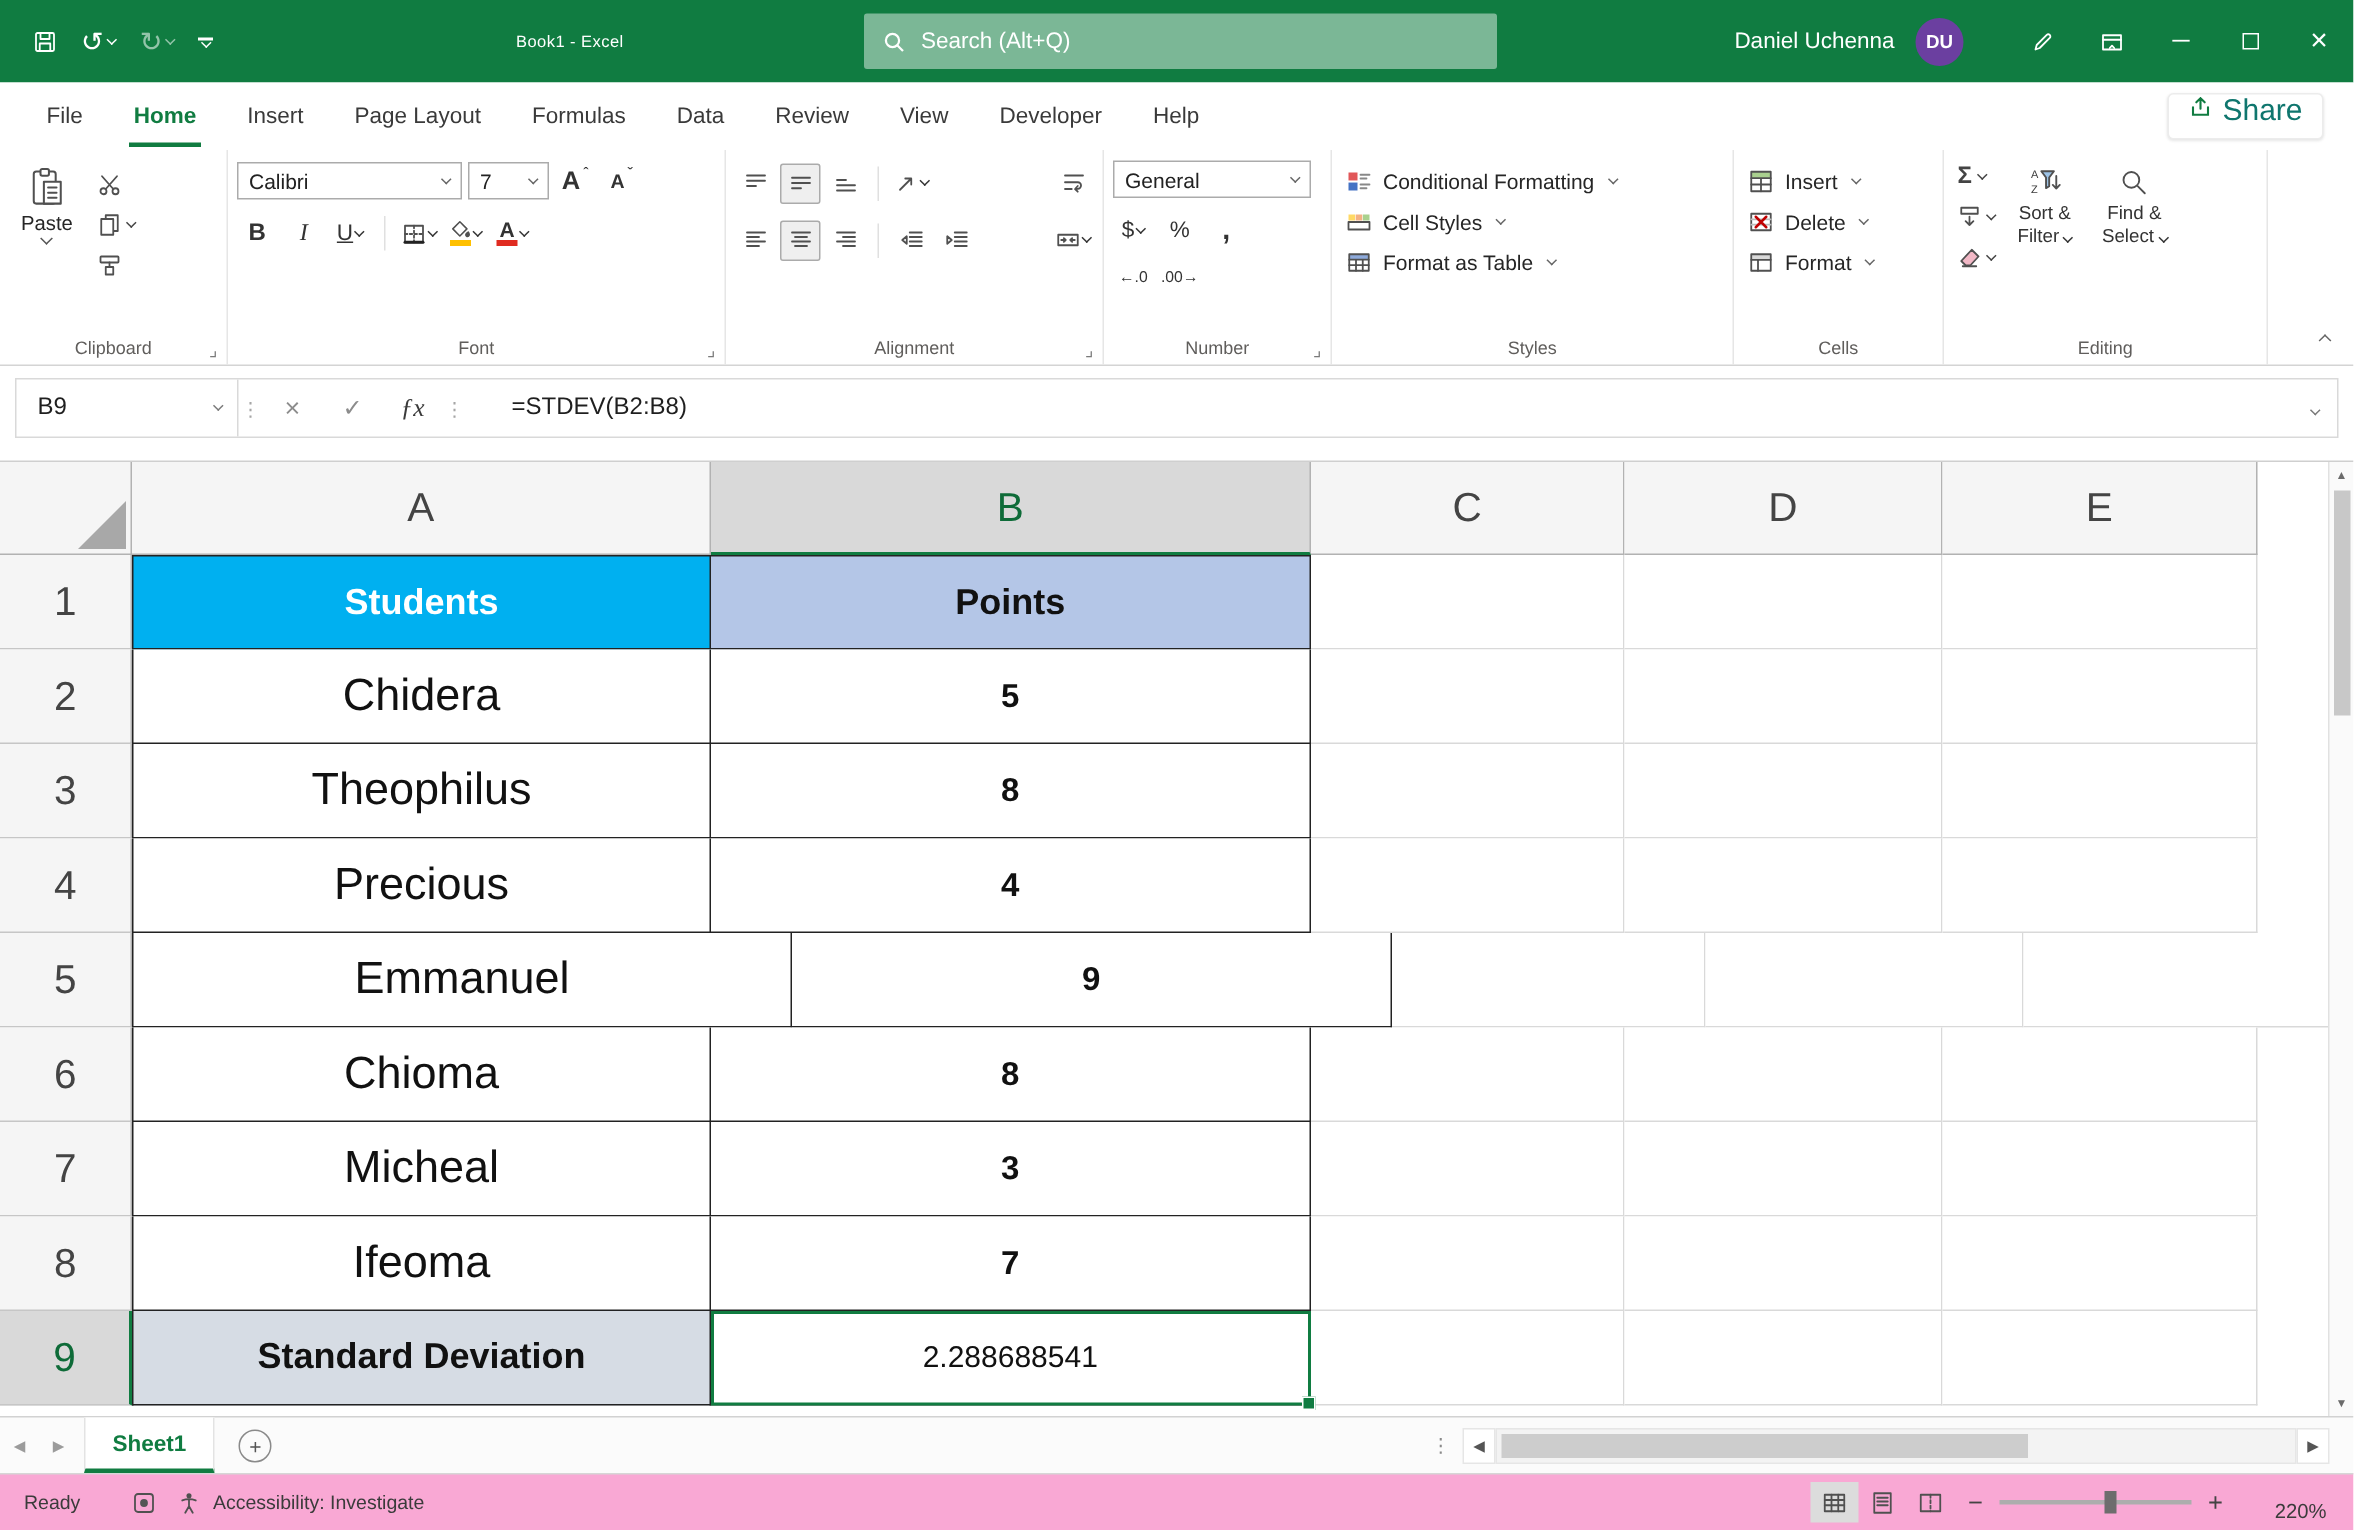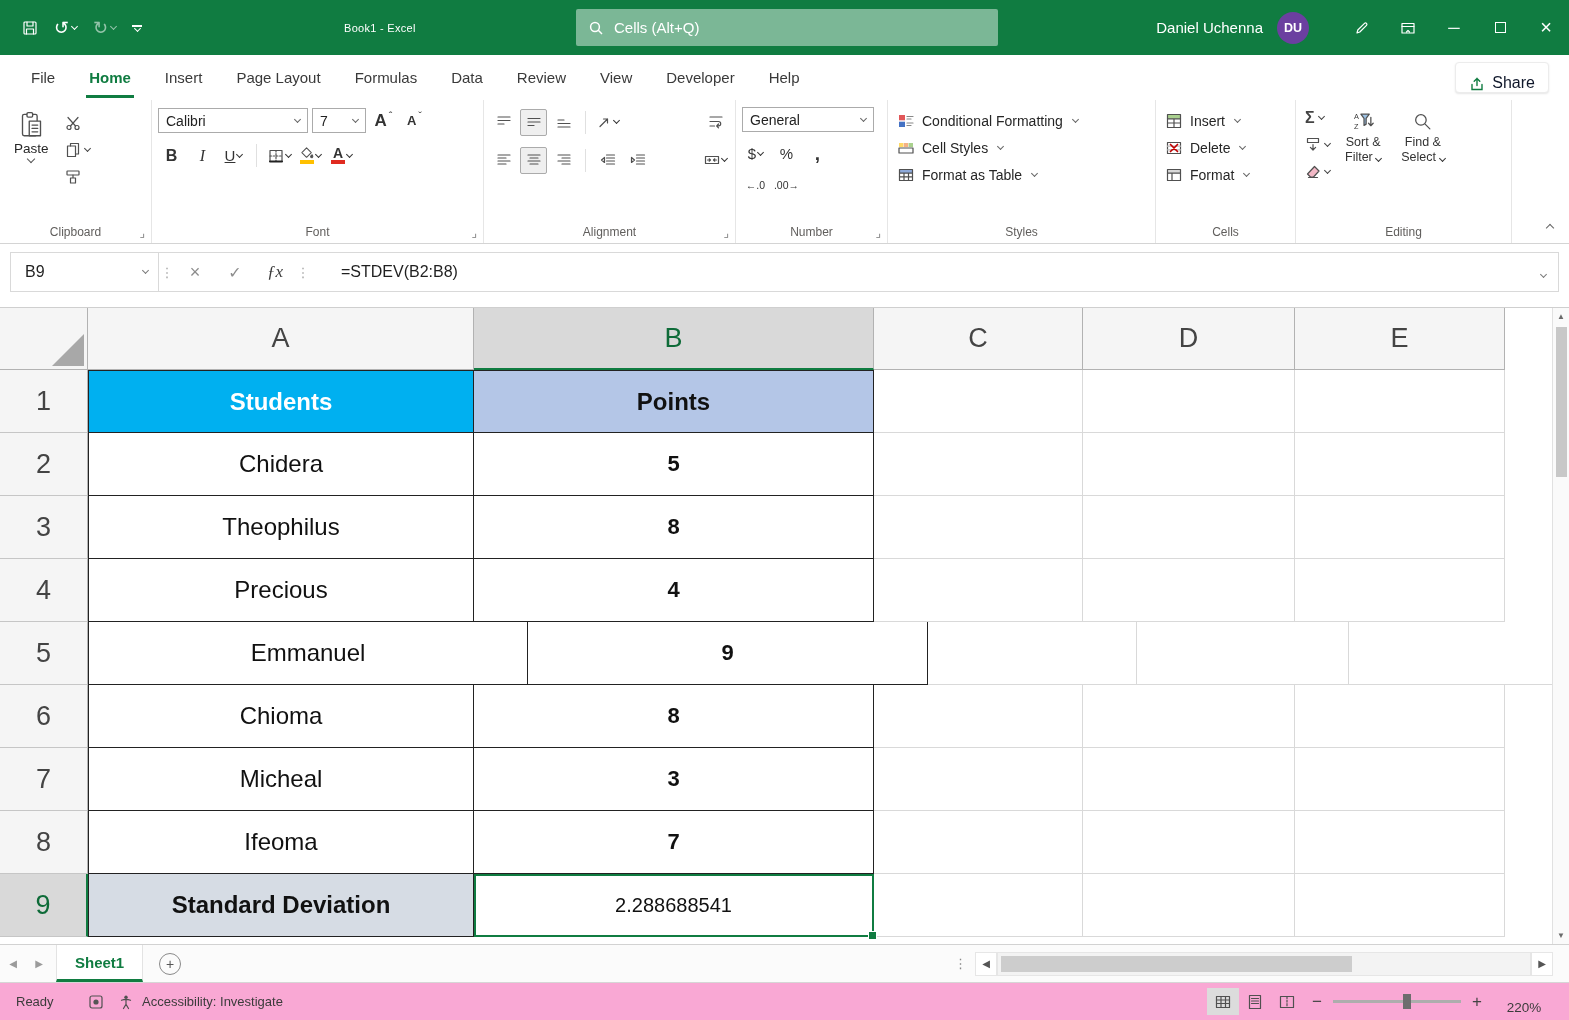--- a/index.html
+++ b/index.html
@@ -26,22 +26,22 @@
 .avatar{width:32px;height:32px;border-radius:50%;background:#6B3FA0;color:#fff;display:flex;align-items:center;justify-content:center;font-size:12.5px;font-weight:700;margin-right:30px;}
 .tbtn{width:46px;height:55px;display:flex;align-items:center;justify-content:center;}
 .winbtn{width:46px;height:55px;display:flex;align-items:center;justify-content:center;font-size:16px;}
 .maxbox{width:11px;height:11px;border:1.5px solid #fff;display:inline-block;}
 
 
 .tabrow{height:45px;background:#fff;display:flex;align-items:stretch;padding-left:14px;position:relative;}
 .rtab{display:flex;align-items:center;padding:0 17px;font-size:15px;color:#3a3a3a;position:relative;cursor:default;}
 .rtab.active{color:var(--g);font-weight:700;}
 .rtab.active::after{content:"";position:absolute;left:14px;right:14px;bottom:2px;height:3px;background:var(--g);}
-.share{position:absolute;right:20px;top:7px;height:31px;display:flex;align-items:flex-end;gap:7px;padding:0 13px;
-       border:1px solid #ececec;border-radius:4px;box-shadow:0 1px 2px rgba(0,0,0,.10);font-size:16px;color:#0f172a;background:#fff;}
+.share{position:absolute;right:20px;top:7px;height:31px;display:flex;align-items:flex-start;gap:7px;padding:0 13px;
+       border:1px solid #ececec;border-radius:4px;box-shadow:0 1px 2px rgba(0,0,0,.10);font-size:20px;color:#0f766e;background:#fff;}
 
 
 .ribbon{height:144px;background:#fff;border-bottom:1px solid #d4d4d4;display:flex;position:relative;}
 .g{position:relative;border-right:1px solid #e6e6e6;padding:7px 6px 22px;}
 .glabel{position:absolute;bottom:4px;left:0;right:0;text-align:center;font-size:12px;color:#605e5c;}
 .launch{position:absolute;bottom:4px;right:6px;font-size:12px;color:#7a7a7a;line-height:1;}
 .ic{stroke:#505050;fill:none;stroke-width:1.2;stroke-linecap:round;stroke-linejoin:round;}
 .s16{width:16px;height:16px;}.s20{width:21px;height:21px;}.s26{width:27px;height:27px;}
 .bigv{display:flex;flex-direction:column;align-items:center;gap:3px;padding:4px 8px;}
 .blbl{font-size:13.5px;color:#262626;}
@@ -90,21 +90,21 @@
 .grow{display:flex;height:63px;}
 .rh{width:88px;display:flex;align-items:center;justify-content:center;font-size:27px;color:#444;background:#F5F5F5;
     border-right:1px solid #b2b2b2;border-bottom:1px solid #c6c6c6;flex:none;}
 .rh.sel{background:#D9D9D9;color:var(--gd);border-right:2px solid var(--g);}
 .cell{display:flex;align-items:center;justify-content:center;border-right:1px solid #d9d9d9;border-bottom:1px solid #d9d9d9;background:#fff;color:#111;flex:none;}
 .tb{border-right:1px solid #222;border-bottom:1px solid #222;}
 .tb-top{border-top:1px solid #222;}
 .colA{border-left:1px solid #222;}
 .hdrA{background:#00B0F0;color:#fff;font-weight:700;font-size:24px;}
 .hdrB{background:#B4C6E7;color:#111;font-weight:700;font-size:24px;}
-.nameA{font-size:24px;}
+.nameA{font-size:30px;}
 .numB{font-size:22px;font-weight:700;}
 .lblA{background:#D6DCE4;font-weight:700;font-size:24px;}
 .valB{font-size:20px;}
 .sel-cell{position:relative;outline:2px solid var(--g);outline-offset:-2px;z-index:3;}
 .sel-cell::after{content:"";position:absolute;right:-4px;bottom:-4px;width:7px;height:7px;background:var(--g);border:1.5px solid #fff;z-index:4;}
 .gridfill{height:7px;background:#fff;}
 
 
 .vscroll{position:absolute;top:308px;right:0;width:17px;height:636px;background:#FAFAFA;border-left:1px solid #e1e1e1;display:flex;flex-direction:column;align-items:center;}
 .varrow{height:17px;width:100%;display:flex;align-items:center;justify-content:center;font-size:8px;color:#6b6b6b;}
@@ -126,21 +126,21 @@
 
 .status{height:38px;border-top:1px solid #d6d6d6;display:flex;align-items:center;font-size:13px;color:#3b3b3b;background:#f9a8d4;}
 .sready{margin-left:16px;width:58px;}
 .sico{margin-left:14px;display:flex;align-items:center;gap:8px;}
 .sright{margin-left:auto;display:flex;align-items:center;}
 .viewbtn{width:32px;height:27px;display:flex;align-items:center;justify-content:center;}
 .viewbtn.active{background:#DCDCDC;}
 .zbtn{width:28px;text-align:center;font-size:17px;color:#444;}
 .ztrack{width:128px;height:3px;background:#ADADAD;position:relative;margin:0 2px;}
 .zthumb{position:absolute;left:55%;top:-6px;width:8px;height:15px;background:#6d6d6d;}
-.zlabel{width:54px;text-align:center;margin:12px 18px 0 6px;font-size:13.5px;}
+.zlabel{width:54px;text-align:right;margin:12px 18px 0 6px;font-size:13.5px;}
 </style>
 </head>
 <body>
 
 <div class="titlebar">
   <div class="qat">
     <span class="qbtn">
       <svg class="ic s16" style="stroke:#fff" viewBox="0 0 16 16">
           <rect x="2" y="2" width="12" height="12" rx="1"></rect>
           <path d="M5 2v4h6V2M4.5 14V9h7v5"></path>
@@ -160,21 +160,21 @@
           <span class="chev sm"></span>
         </span>
       </span>
   </div>
   <div class="wtitle">Book1 - Excel</div>
   <div class="search">
     <svg width="16" height="16" viewBox="0 0 16 16" style="stroke:#fff;fill:none;stroke-width:1.5">
         <circle cx="7" cy="7" r="4.4"></circle>
         <path d="M10.3 10.3L14 14"></path>
       </svg>
-    <span>Cells (Alt+Q)</span>
+    <span>Search (Alt+Q)</span>
   </div>
   <div class="tb-right">
     <span class="uname">Daniel Uchenna</span>
     <span class="avatar">DU</span>
     <span class="tbtn">
       <svg class="ic s16" style="stroke:#fff" viewBox="0 0 16 16">
           <path d="M3 13l.8-3L10.5 3.3a1.4 1.4 0 0 1 2 2L5.8 12 3 13z"></path>
         </svg>
     </span>
     <span class="tbtn">

